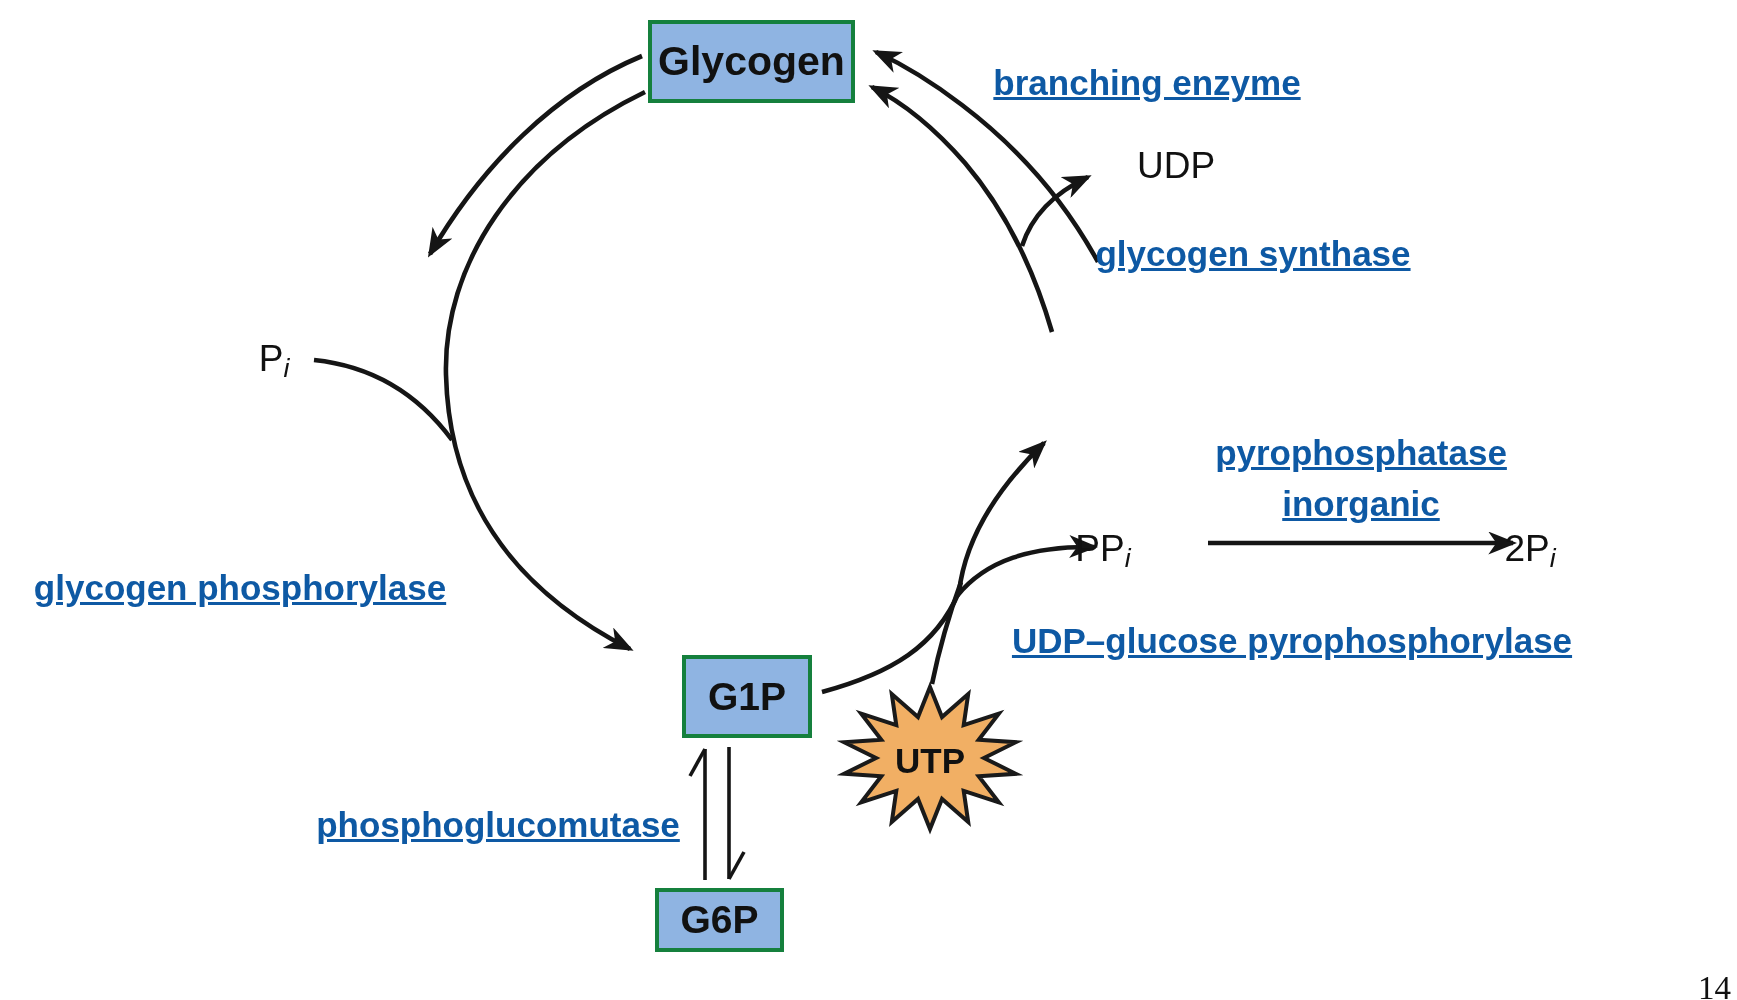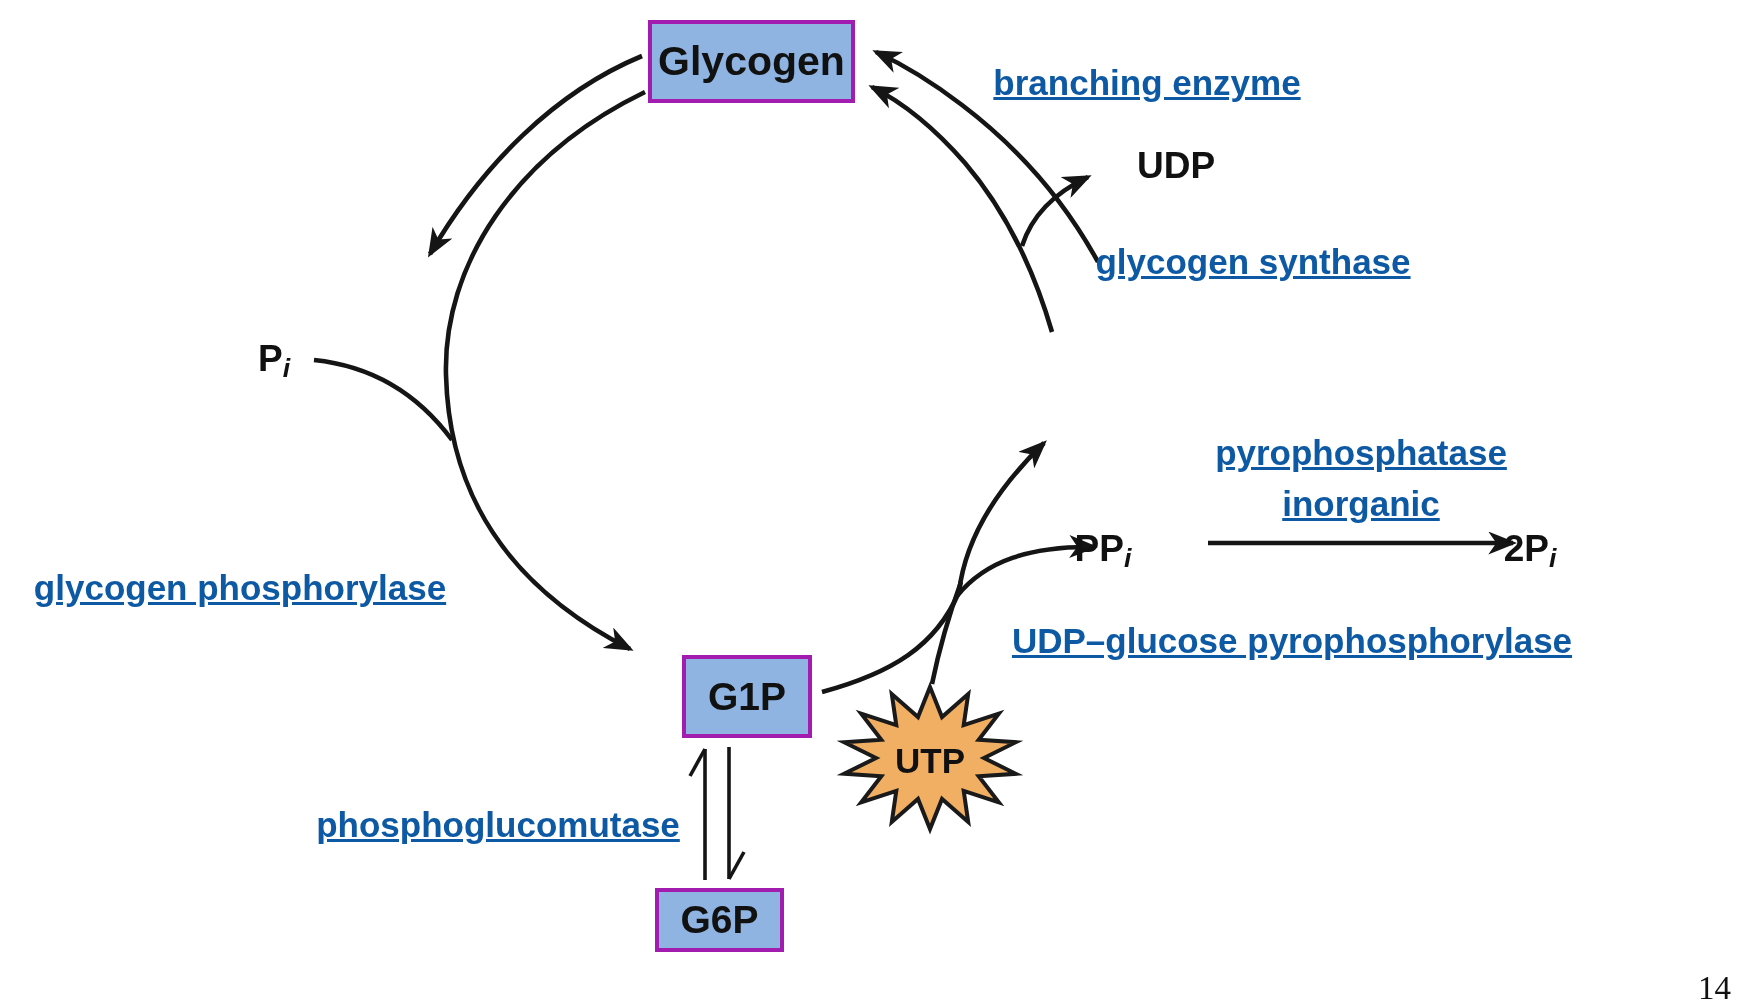--- a/index.html
+++ b/index.html
@@ -1,25 +1,25 @@
 <!DOCTYPE html>
 <html><head>
 <meta charset="utf-8">
 <style>
   html,body{margin:0;padding:0;background:#ffffff;}
   #figure{position:relative;width:1737px;height:1000px;background:#ffffff;overflow:hidden;
           font-family:"Liberation Sans",sans-serif;}
   #arrow-layer{position:absolute;left:0;top:0;width:1737px;height:1000px;}
-  .box{position:absolute;background:#8FB4E2;border:4px solid #a21caf;
+  .box{position:absolute;background:#8FB4E2;border:4px solid #15803d;
        display:flex;align-items:center;justify-content:center;
        font-weight:700;color:#111;box-sizing:border-box;}
   .enzyme{position:absolute;transform:translate(-50%,-50%);color:#0E59A4;
           font-weight:700;font-size:35px;white-space:nowrap;text-align:center;text-decoration:underline;}
   .met{position:absolute;transform:translate(-50%,-50%);color:#111;
-       font-weight:700;font-size:37px;white-space:nowrap;}
+       font-weight:400;font-size:37px;white-space:nowrap;}
   .met .sub{font-style:italic;font-size:0.72em;position:relative;top:0.22em;}
   .two-line{line-height:51px;}
   #utp-label{position:absolute;transform:translate(-50%,-50%);color:#111;
              font-weight:700;font-size:35px;}
   #page-number{position:absolute;left:1698px;top:970px;color:#111;
                font-family:"Liberation Serif",serif;font-size:33px;font-weight:400;}
 </style>
 </head>
 <body>
 
@@ -73,21 +73,21 @@
   <div class="box" style="left:682px;top:655px;width:130px;height:83px;font-size:39px;">
     <span>G1P</span>
   </div>
   <div class="box" style="left:655px;top:888px;width:129px;height:64px;font-size:39px;">
     <span>G6P</span>
   </div>
 
   <div id="utp-label" style="left:930px;top:761px;">UTP</div>
 
   <div class="enzyme" style="left:1147px;top:83px;">branching enzyme</div>
-  <div class="enzyme" style="left:1253px;top:262px;">glycogen synthase</div>
+  <div class="enzyme" style="left:1253px;top:254px;">glycogen synthase</div>
   <div class="enzyme" style="left:240px;top:588px;">glycogen phosphorylase</div>
   <div class="enzyme" style="left:498px;top:825px;">phosphoglucomutase</div>
   <div class="enzyme two-line" style="left:1361px;top:478px;">
     <div>pyrophosphatase</div>
     <div>inorganic</div>
   </div>
   <div class="enzyme" style="left:1292px;top:641px;">UDP–glucose pyrophosphorylase</div>
 
   <div class="met" style="left:274px;top:359px;">
     <span>P</span><span class="sub">i</span>

